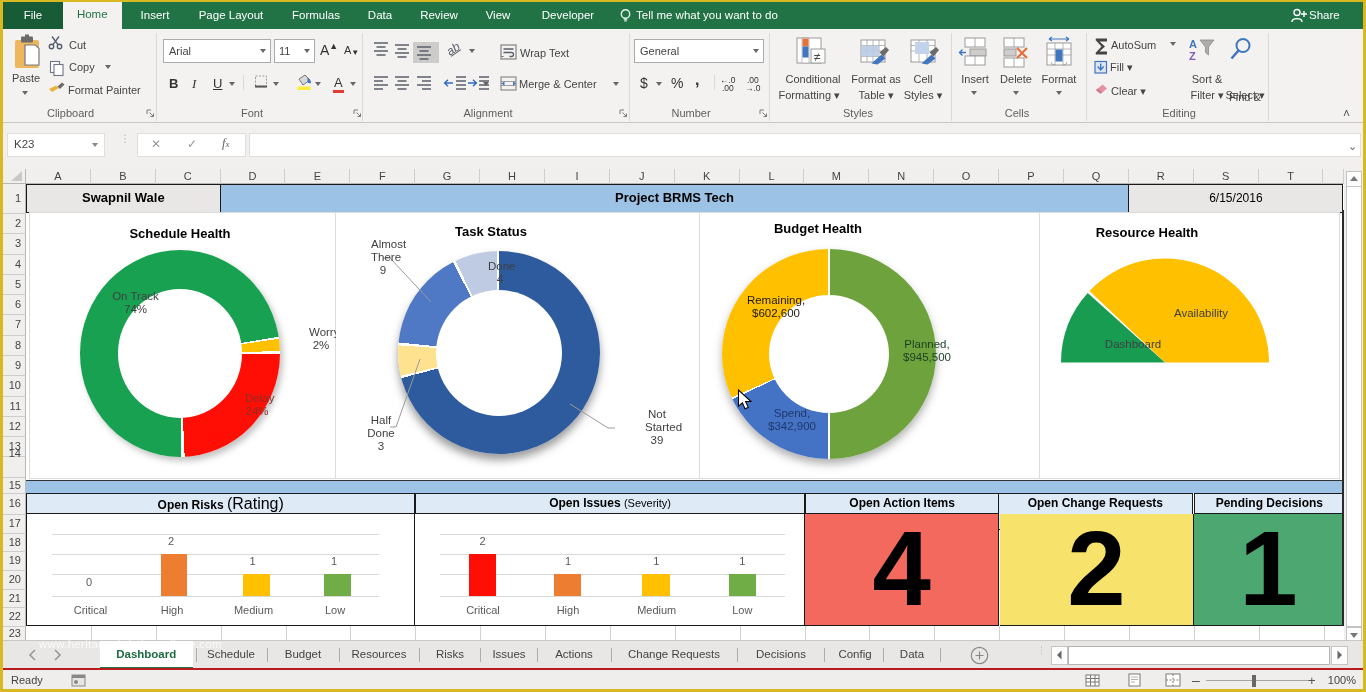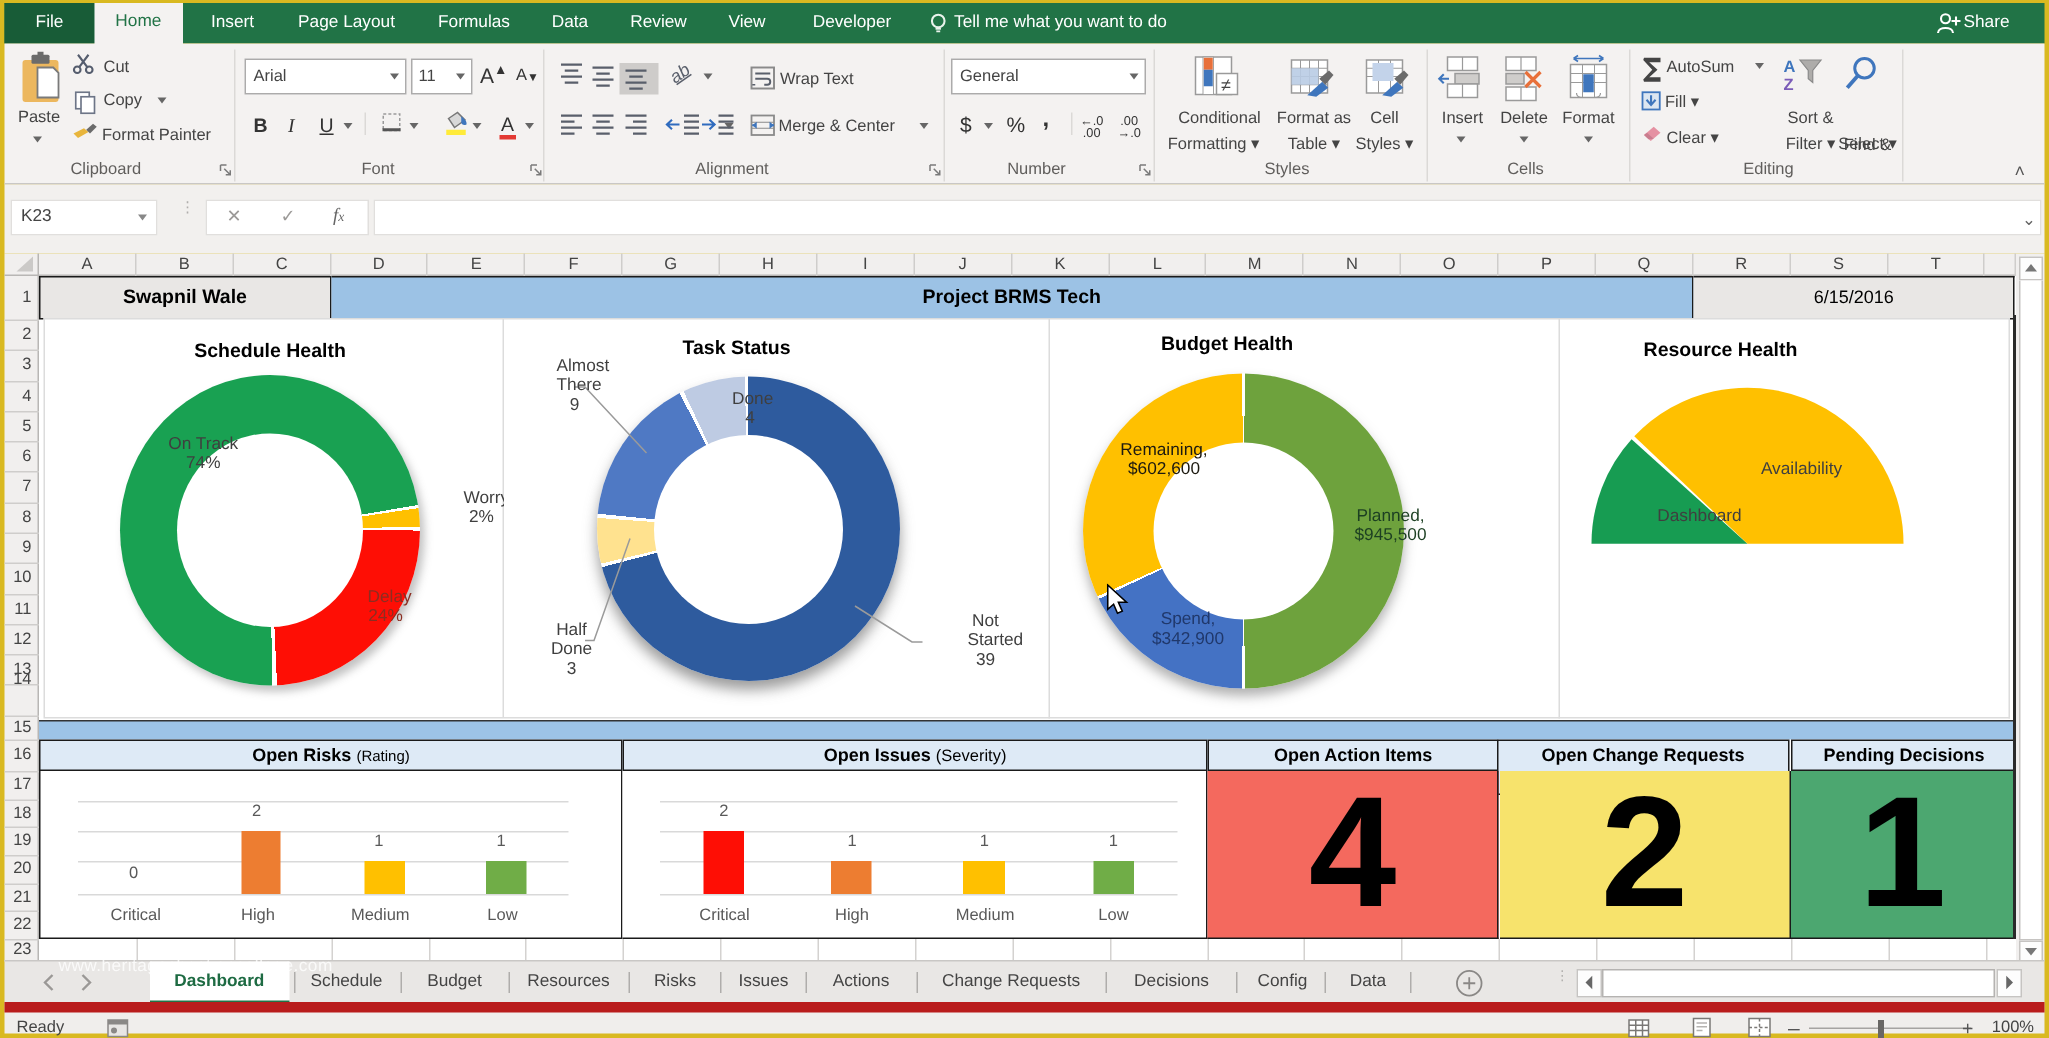--- a/index.html
+++ b/index.html
@@ -36,21 +36,21 @@
   
   .hdr16{position:absolute;background:#DEEAF6;border:1px solid #1a1a1a;text-align:center;font-size:12px;color:#000;line-height:19px;}
   .bigbox{position:absolute;border:1px solid #1a1a1a;text-align:center;}
   .bignum{font-weight:bold;font-size:105px;line-height:110px;color:#000;}
   .blabel{position:absolute;width:56px;text-align:center;font-size:11px;color:#595959;}
   
   #tabbar{left:3px;top:640px;width:1360px;height:28px;background:#E9E7E5;border-top:1px solid #C9C7C5;}
   .sheettab{position:absolute;top:0;height:28px;line-height:27px;font-size:11.5px;color:#444;text-align:center;}
   .tabsep{position:absolute;top:7px;height:14px;width:1px;background:#AFADAB;}
   
-  #statusbar{left:3px;top:668px;width:1360px;height:21px;background:#F0EEEC;border-top:7px solid #b91c1c;font-size:11px;color:#444;}
+  #statusbar{left:3px;top:668px;width:1360px;height:21px;background:#F0EEEC;border-top:2px solid #b91c1c;font-size:11px;color:#444;}
 </style>
 </head>
 <body>
 <div id="app">
   <div class="abs" id="menubar">
     <div class="mtab" id="filetab">File</div>
     <div class="mtab" style="left:125px;width:54px;">Insert</div>
     <div class="mtab" style="left:185px;width:86px;">Page Layout</div>
     <div class="mtab" style="left:278px;width:70px;">Formulas</div>
     <div class="mtab" style="left:355px;width:44px;">Data</div>
@@ -424,21 +424,21 @@
     <div class="chartbox" id="c4" style="left:1014px;top:28px;width:300px;height:267px;border-left:none;">
       <div class="ctitle" style="left:7px;top:12px;width:200px;">Resource Health</div>
       <svg style="position:absolute;left:0;top:0;" width="300" height="267">
         <path d="M125 149.5 L21 149.5 A104 104 0 0 1 47.7 79.9 Z" fill="#179C52"></path>
         <path d="M125 149.5 L49.5 77.9 A104 104 0 0 1 229 149.5 Z" fill="#FFC000"></path>
       </svg>
       <div class="clabel" style="left:93px;top:94px;width:100px;">Availability</div>
       <div class="clabel" style="left:25px;top:124.5px;width:100px;">Dashboard</div>
     </div>
     <div style="position:absolute;left:0;top:295.5px;width:1317.5px;height:13.8px;background:#9DC3E6;border-top:1px solid #333;"></div>
-    <div class="hdr16" style="left:0px;top:309.3px;width:389.4px;height:21px;"><b>Open Risks</b> <span style="font-size:10px;">(Rating)</span></div>
+    <div class="hdr16" style="left:0px;top:309.3px;width:389.4px;height:21px;"><b>Open Risks</b> <span style="font-size:16px;">(Rating)</span></div>
     <div class="hdr16" style="left:389.4px;top:309.3px;width:389.4px;height:21px;"><b>Open Issues</b> <span style="font-size:11px;">(Severity)</span></div>
     <div class="hdr16" style="left:778.8px;top:309.3px;width:194.7px;height:21px;"><b>Open Action Items</b></div>
     <div class="hdr16" style="left:972px;top:309.3px;width:194.7px;height:37px;"><b>Open Change Requests</b></div>
     <div class="hdr16" style="left:1168.2px;top:309.3px;width:150.3px;height:21px;"><b>Pending Decisions</b></div>
     <div class="bigbox" id="riskchart" style="left:0;top:330.3px;width:389.4px;height:111.3px;background:#fff;border-top:none;">
       <div style="position:absolute;left:25px;top:19.5px;width:327px;height:1px;background:#D9D9D9;"></div>
       <div style="position:absolute;left:25px;top:39.9px;width:327px;height:1px;background:#D9D9D9;"></div>
       <div style="position:absolute;left:25px;top:60.2px;width:327px;height:1px;background:#D9D9D9;"></div>
       <div style="position:absolute;left:25px;top:81.7px;width:327px;height:1px;background:#D9D9D9;"></div>
       <div style="position:absolute;left:133.5px;top:39.9px;width:26.5px;height:41.8px;background:#ED7D31;"></div>

